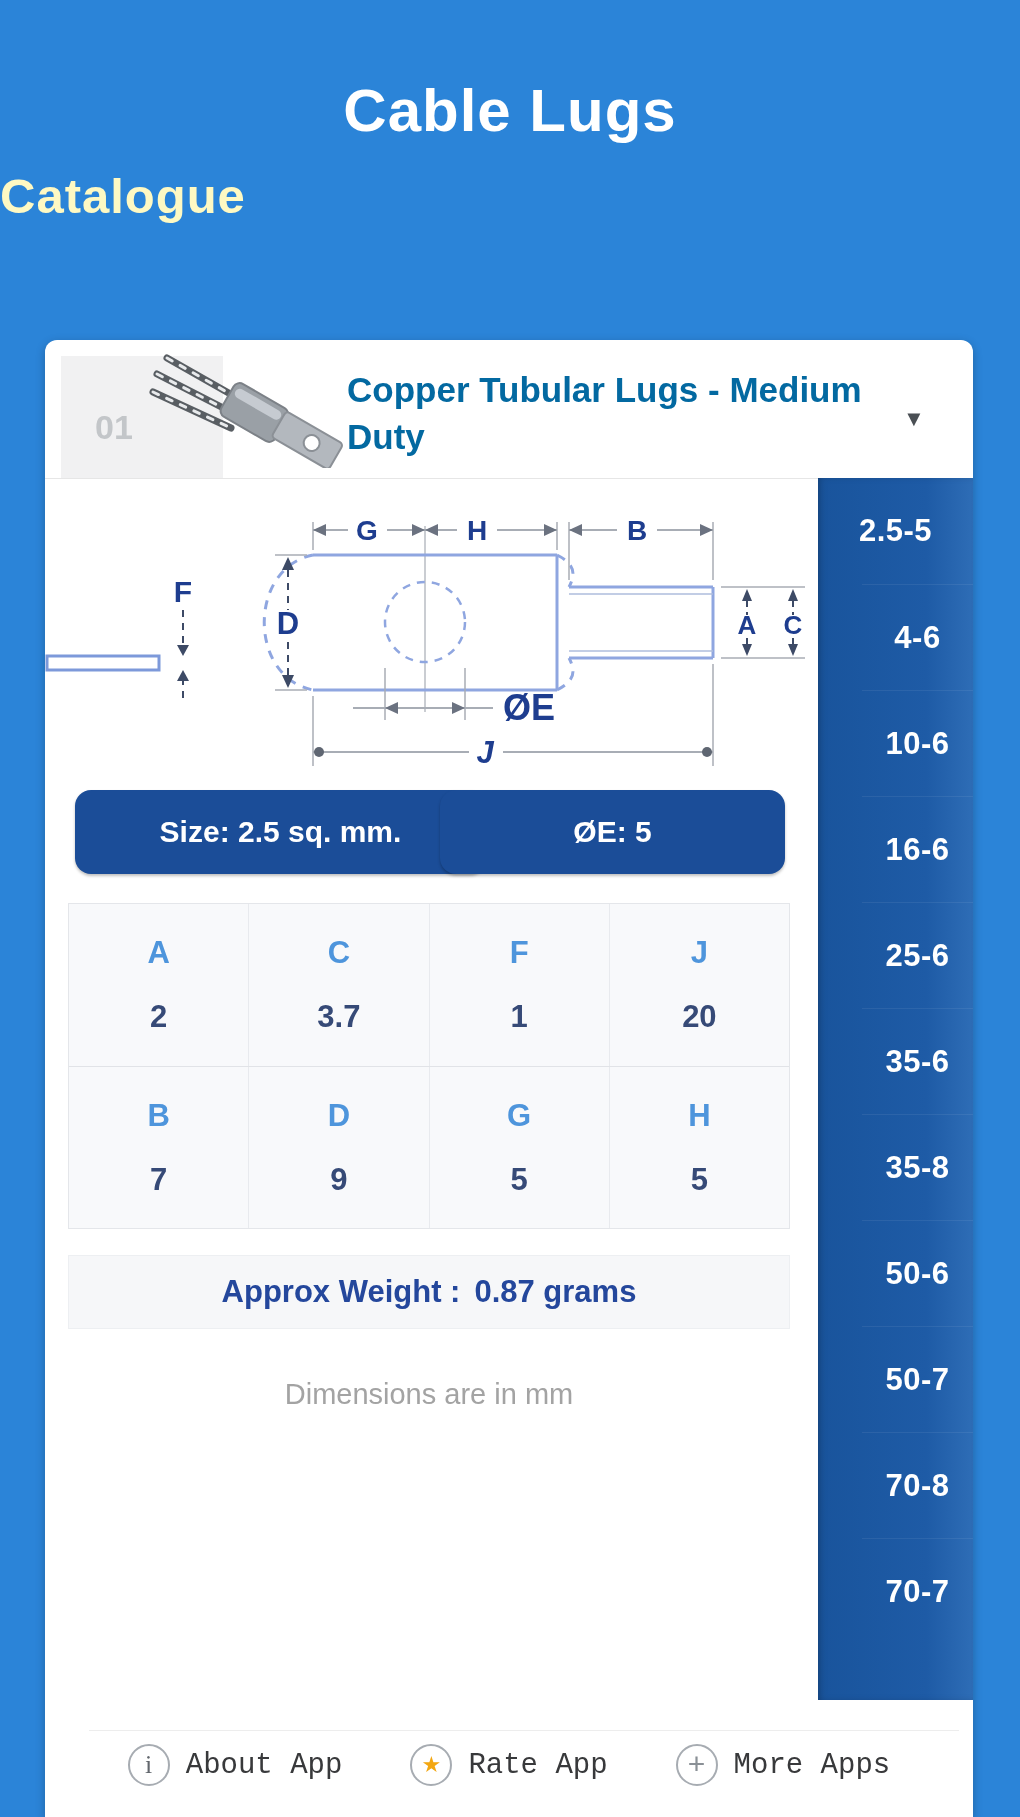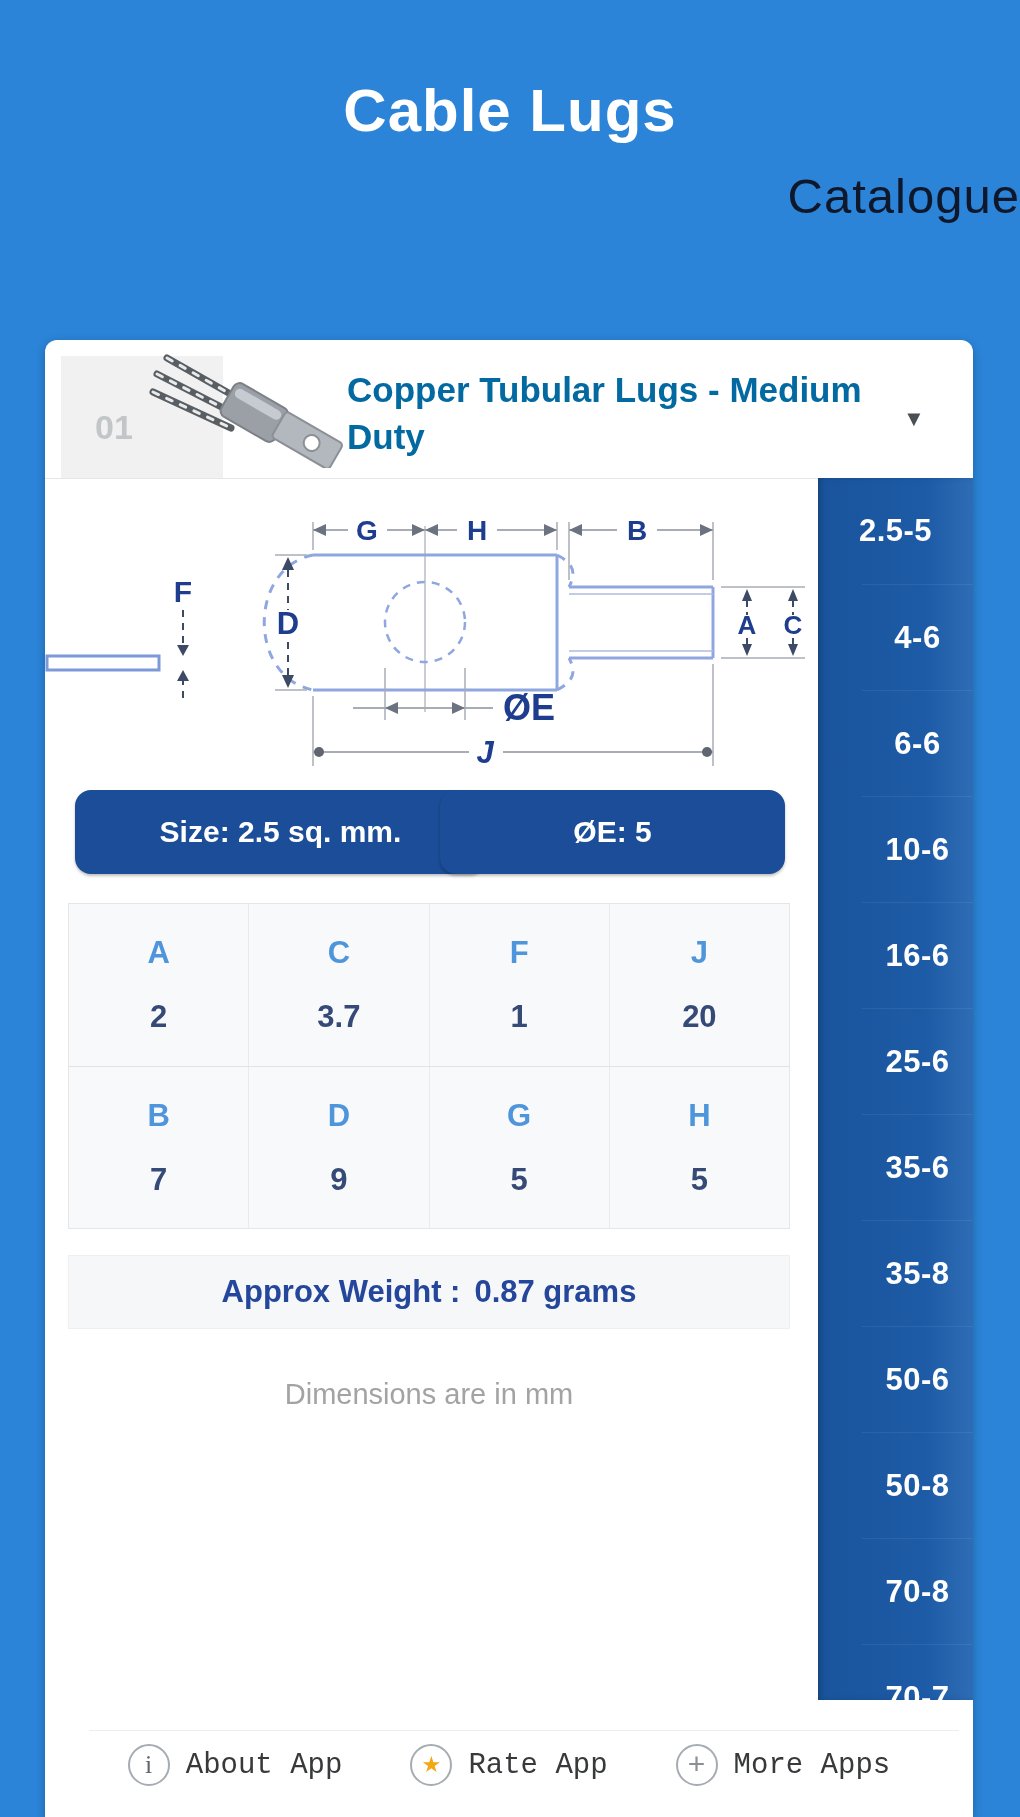--- a/index.html
+++ b/index.html
@@ -3,22 +3,22 @@
 <meta charset="utf-8">
 <style>
   * { margin:0; padding:0; box-sizing:border-box; }
   html,body { width:1020px; height:1817px; }
   body { font-family:"Liberation Sans", sans-serif; background:#2b84d8; overflow:hidden; }
   #screen { position:relative; width:1020px; height:1817px; background:#2b84d8; overflow:hidden; }
 
   
   .app-title { position:absolute; top:76px; left:0; width:100%; text-align:center;
     color:#ffffff; font-size:60px; font-weight:800; letter-spacing:1px; }
-  .app-subtitle { position:absolute; top:168px; left:0; width:100%; text-align:right;
-    color:#0f172a; font-size:49px; font-weight:400; letter-spacing:1px; }
+  .app-subtitle { position:absolute; top:168px; left:0; width:100%; text-align:left;
+    color:#fef9c3; font-size:49px; font-weight:700; letter-spacing:1px; }
 
   
   .card { position:absolute; left:45px; top:340px; width:928px; height:1477px;
     background:#ffffff; border-radius:12px 12px 0 0; box-shadow:0 3px 10px rgba(0,0,0,.25); }
 
   .card-header { position:absolute; left:0; top:0; width:100%; height:138px; cursor:pointer; }
   .index-strip { position:absolute; left:16px; top:16px; width:162px; height:122px; background:#f1f1f2; }
   .index-label { position:absolute; left:34px; top:52px; font-size:34px; font-weight:700; color:#c3c6c9; }
   .lug-art { position:absolute; left:100px; top:8px; }
   .product-title { position:absolute; left:302px; top:26px; width:580px;
@@ -248,28 +248,27 @@
 
     <div class="weight-box">
       <span>Approx Weight :</span>
       <span>0.87 grams</span>
     </div>
     <div class="dim-note">Dimensions are in mm</div>
 
     <div class="size-sidebar">
       <div class="size-item">2.5-5</div>
       <div class="size-item">4-6</div>
-      <div class="size-item">6-6</div>
       <div class="size-item">10-6</div>
       <div class="size-item">16-6</div>
       <div class="size-item">25-6</div>
       <div class="size-item">35-6</div>
       <div class="size-item">35-8</div>
       <div class="size-item">50-6</div>
-      <div class="size-item">50-8</div>
+      <div class="size-item">50-7</div>
       <div class="size-item">70-8</div>
       <div class="size-item">70-7</div>
     </div>
 
     <div class="footer-bar">
       <div class="footer-divider"></div>
       <div class="footer-items">
         <div class="footer-item">
           <div class="f-icon info">i</div>
           <div class="f-label">About App</div>

